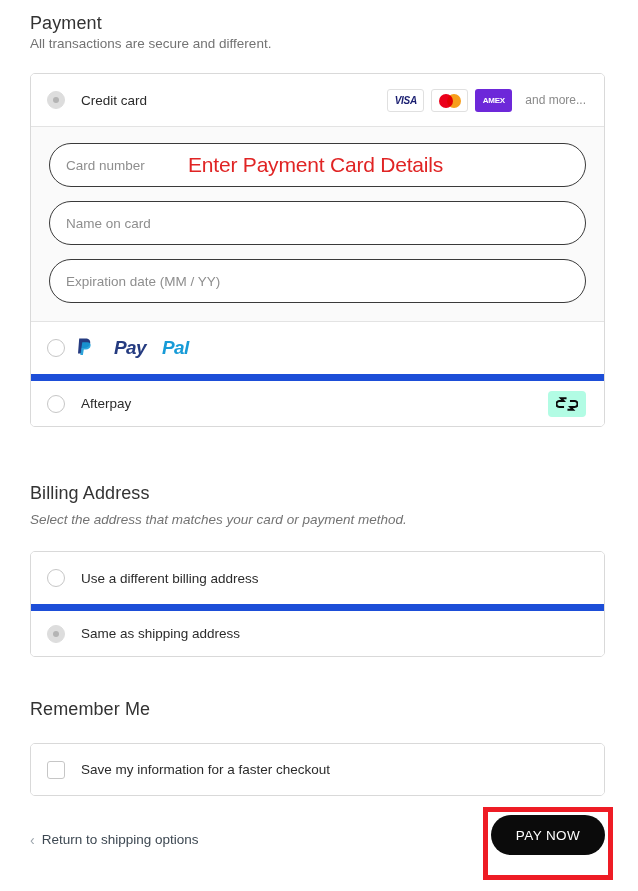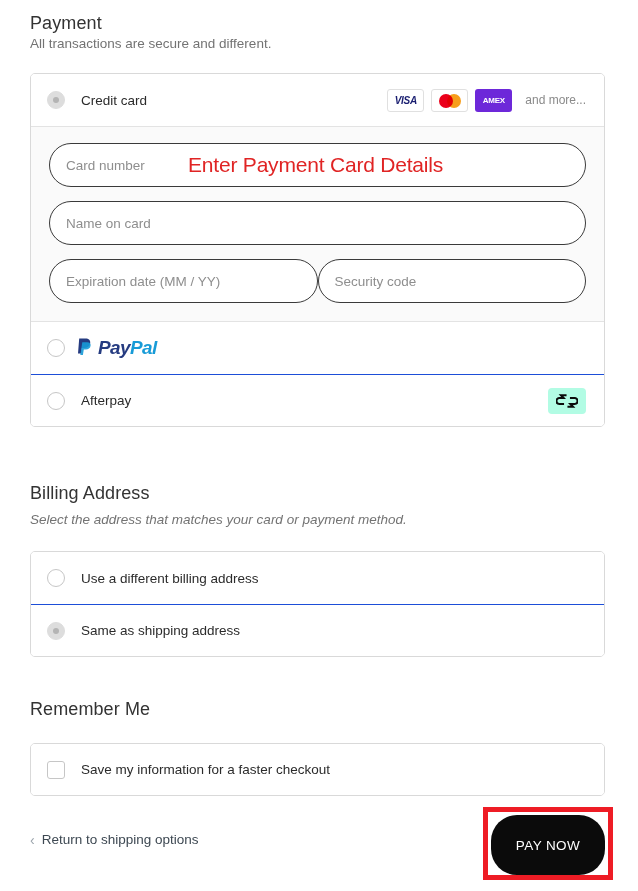--- a/index.html
+++ b/index.html
@@ -51,21 +51,21 @@
   }
 
   .row {
     position: relative;
     display: flex;
     align-items: center;
     height: 52px;
     padding: 0 18px 0 16px;
     background: #ffffff;
   }
-  .row + .row { border-top: 1px solid #1d4ed8; }
+  .row + .row { border-top: 7px solid #1d4ed8; }
 
   .row-label {
     font-size: 13.5px;
     color: #2b2b2b;
     margin-left: 16px;
     white-space: nowrap;
   }
 
   
   .radio {
@@ -203,21 +203,21 @@
     white-space: nowrap;
     pointer-events: none;
     margin-left: 20px;
   }
 
   
   .paypal {
     margin-left: 12px;
     display: flex;
     align-items: center;
-    gap: 4px;
+    gap: 20px;
   }
   .paypal-word {
     font-size: 19px;
     font-weight: bold;
     font-style: italic;
     letter-spacing: -0.6px;
   }
   .pp-dark { color: #253b80; }
   .pp-light { color: #179bd7; }
 
@@ -257,21 +257,21 @@
     width: 130px;
     height: 73px;
     border: 5px solid #ee1c25;
     background: #ffffff;
   }
   .pay-now {
     position: absolute;
     left: 491px;
     top: 815px;
     width: 114px;
-    height: 60px;
+    height: 40px;
     background: #0b0b0b;
     border: none;
     border-radius: 26px;
     color: #ffffff;
     font-size: 13.5px;
     font-family: "Liberation Sans", sans-serif;
     letter-spacing: 0.4px;
     cursor: pointer;
   }
 </style>
@@ -308,23 +308,20 @@
         <span class="ph">Card number</span>
         <span class="annotation">Enter Payment Card Details</span>
       </div>
       <div class="field">
         <span class="ph">Name on card</span>
       </div>
       <div class="field-row">
         <div class="field">
           <span class="ph">Expiration date (MM / YY)</span>
         </div>
-        <div class="field">
-          <span class="ph">Security code</span>
-        </div>
       </div>
     </div>
 
     <div class="row" style="border-top:none;">
       <span class="radio"></span>
       <span class="paypal">
         <svg width="17" height="20" viewBox="0 0 17 20">
           <path d="M2.2 0.6h6.3c3.3 0 5.2 1.7 4.7 4.7-0.5 3.2-2.9 4.8-6.1 4.8H4.9l-0.9 5.4H1.0z" fill="#253b80"></path>
           <path d="M5.3 4.2h5.0c2.4 0 3.7 1.3 3.3 3.6-0.4 2.5-2.3 3.8-4.7 3.8H6.8l-0.9 5.4H3.3z" fill="#179bd7" opacity="0.9"></path>
         </svg>

